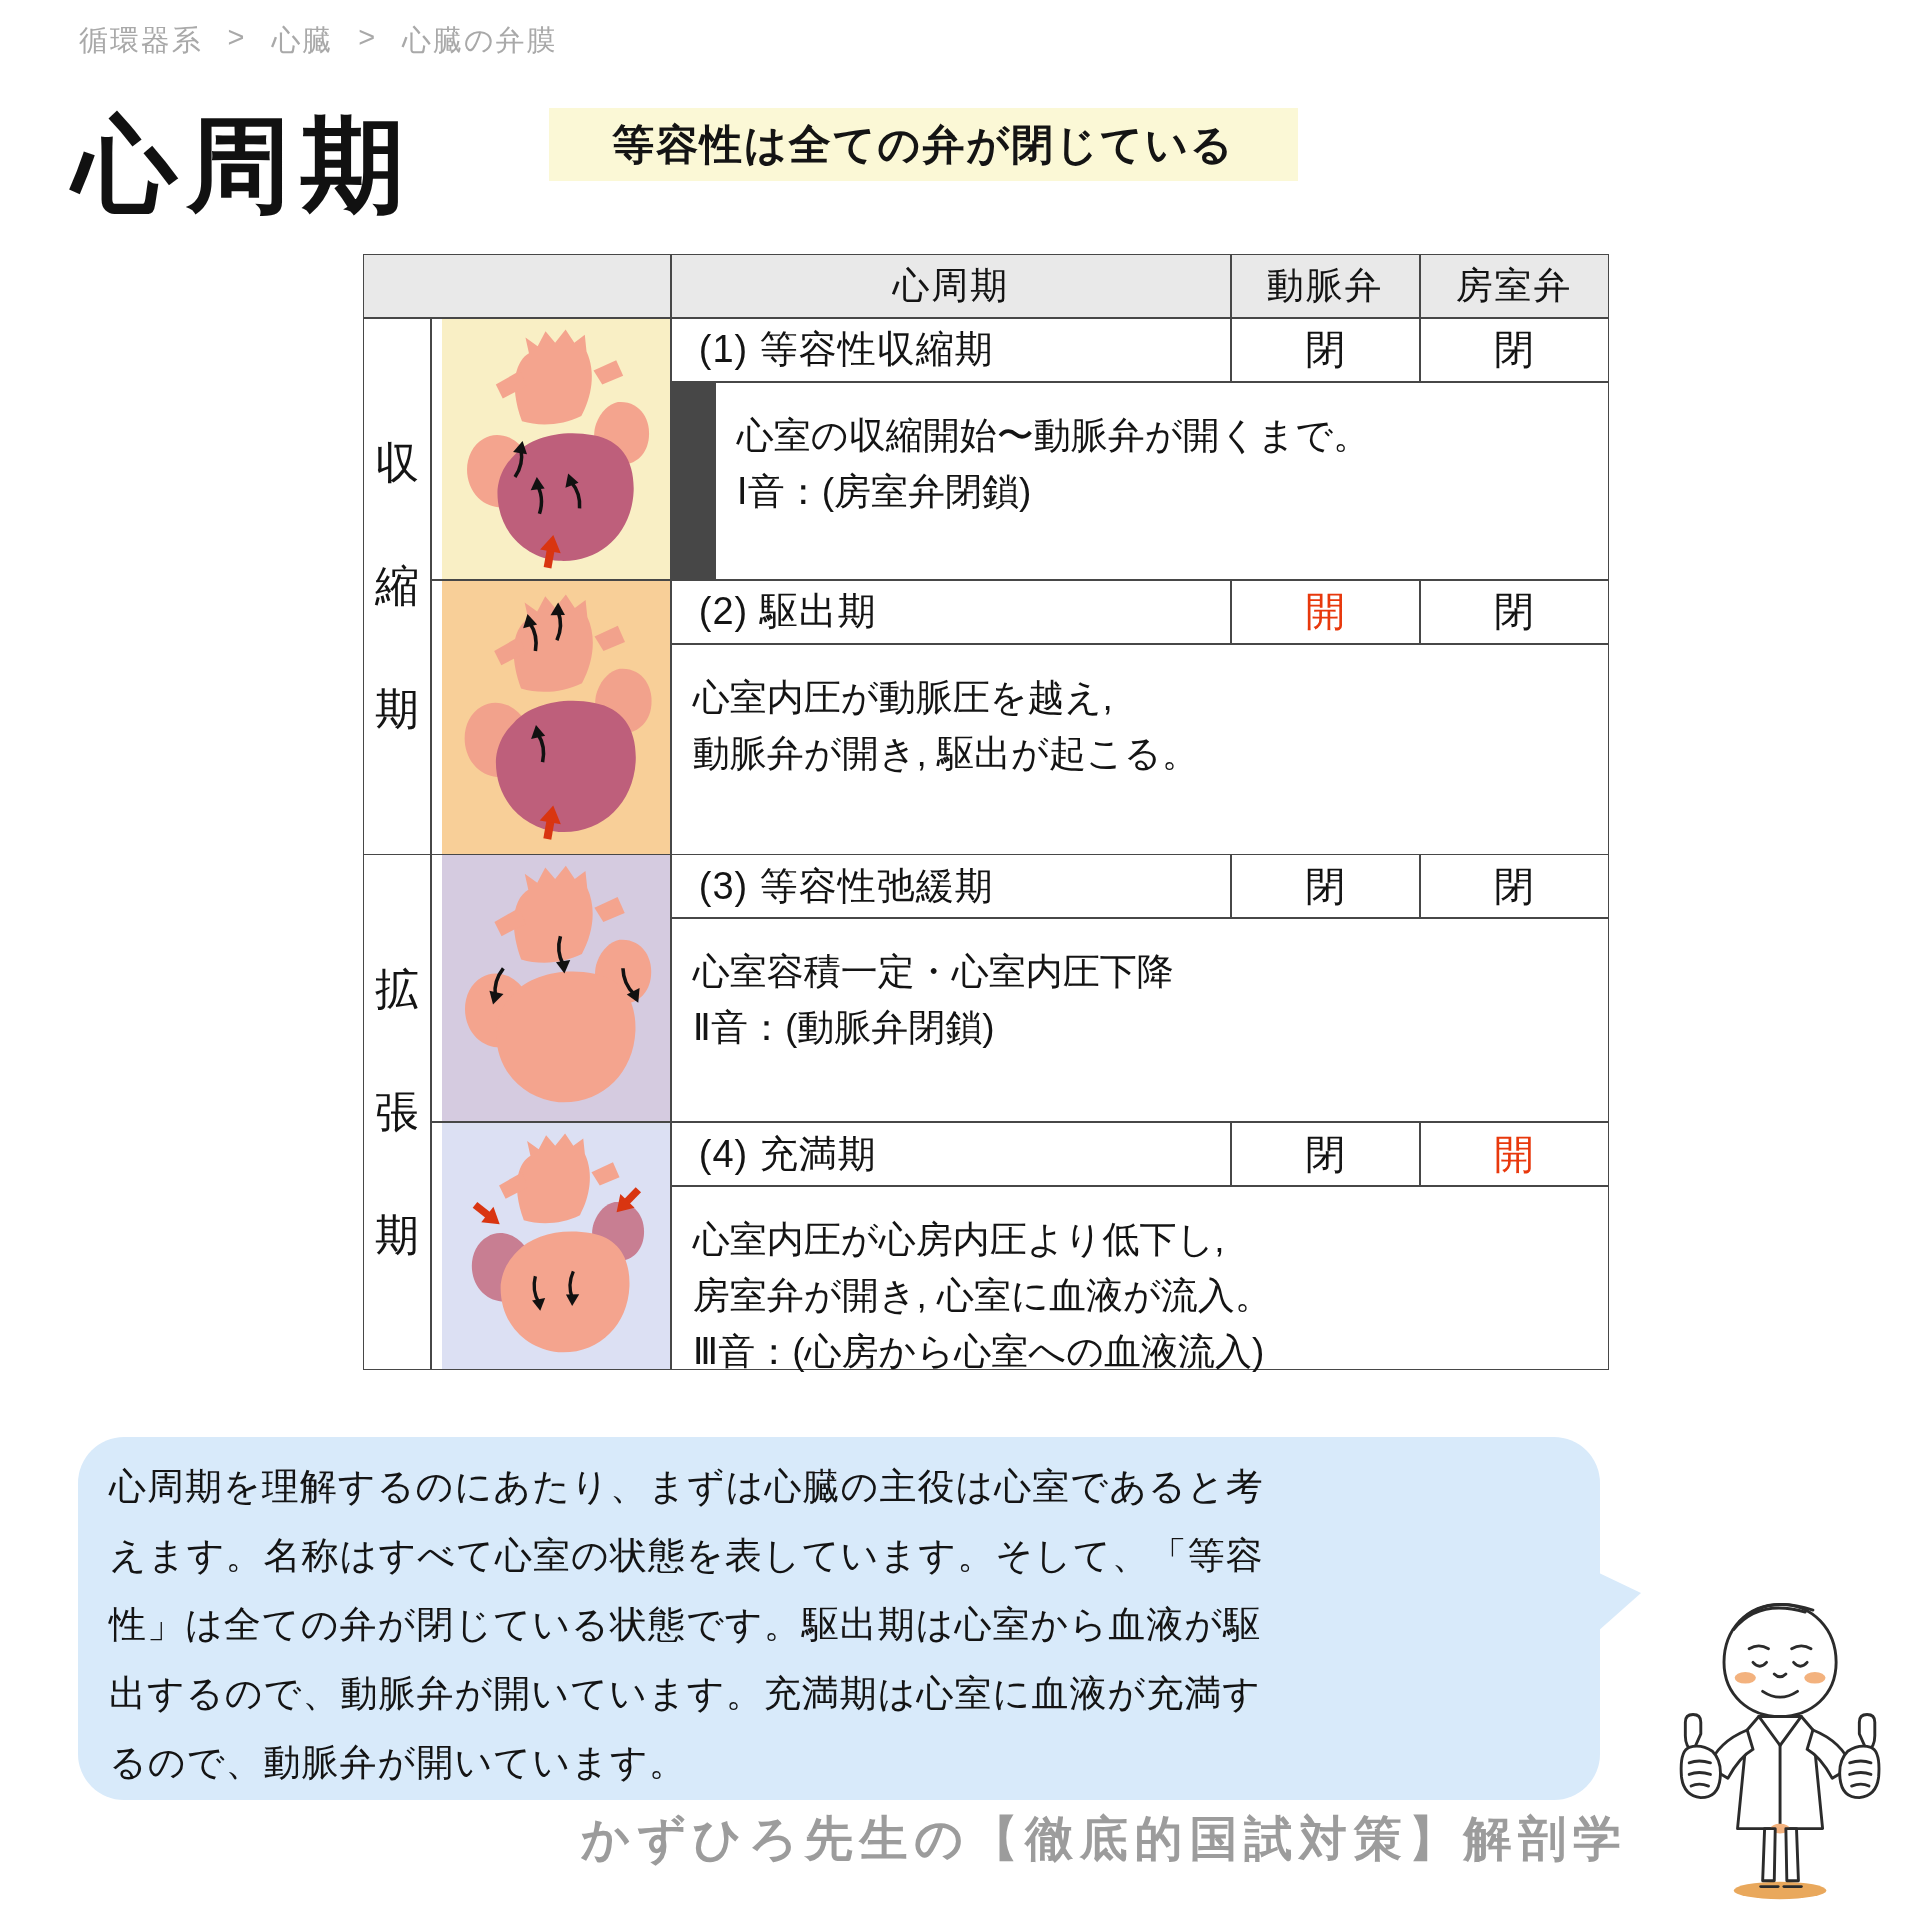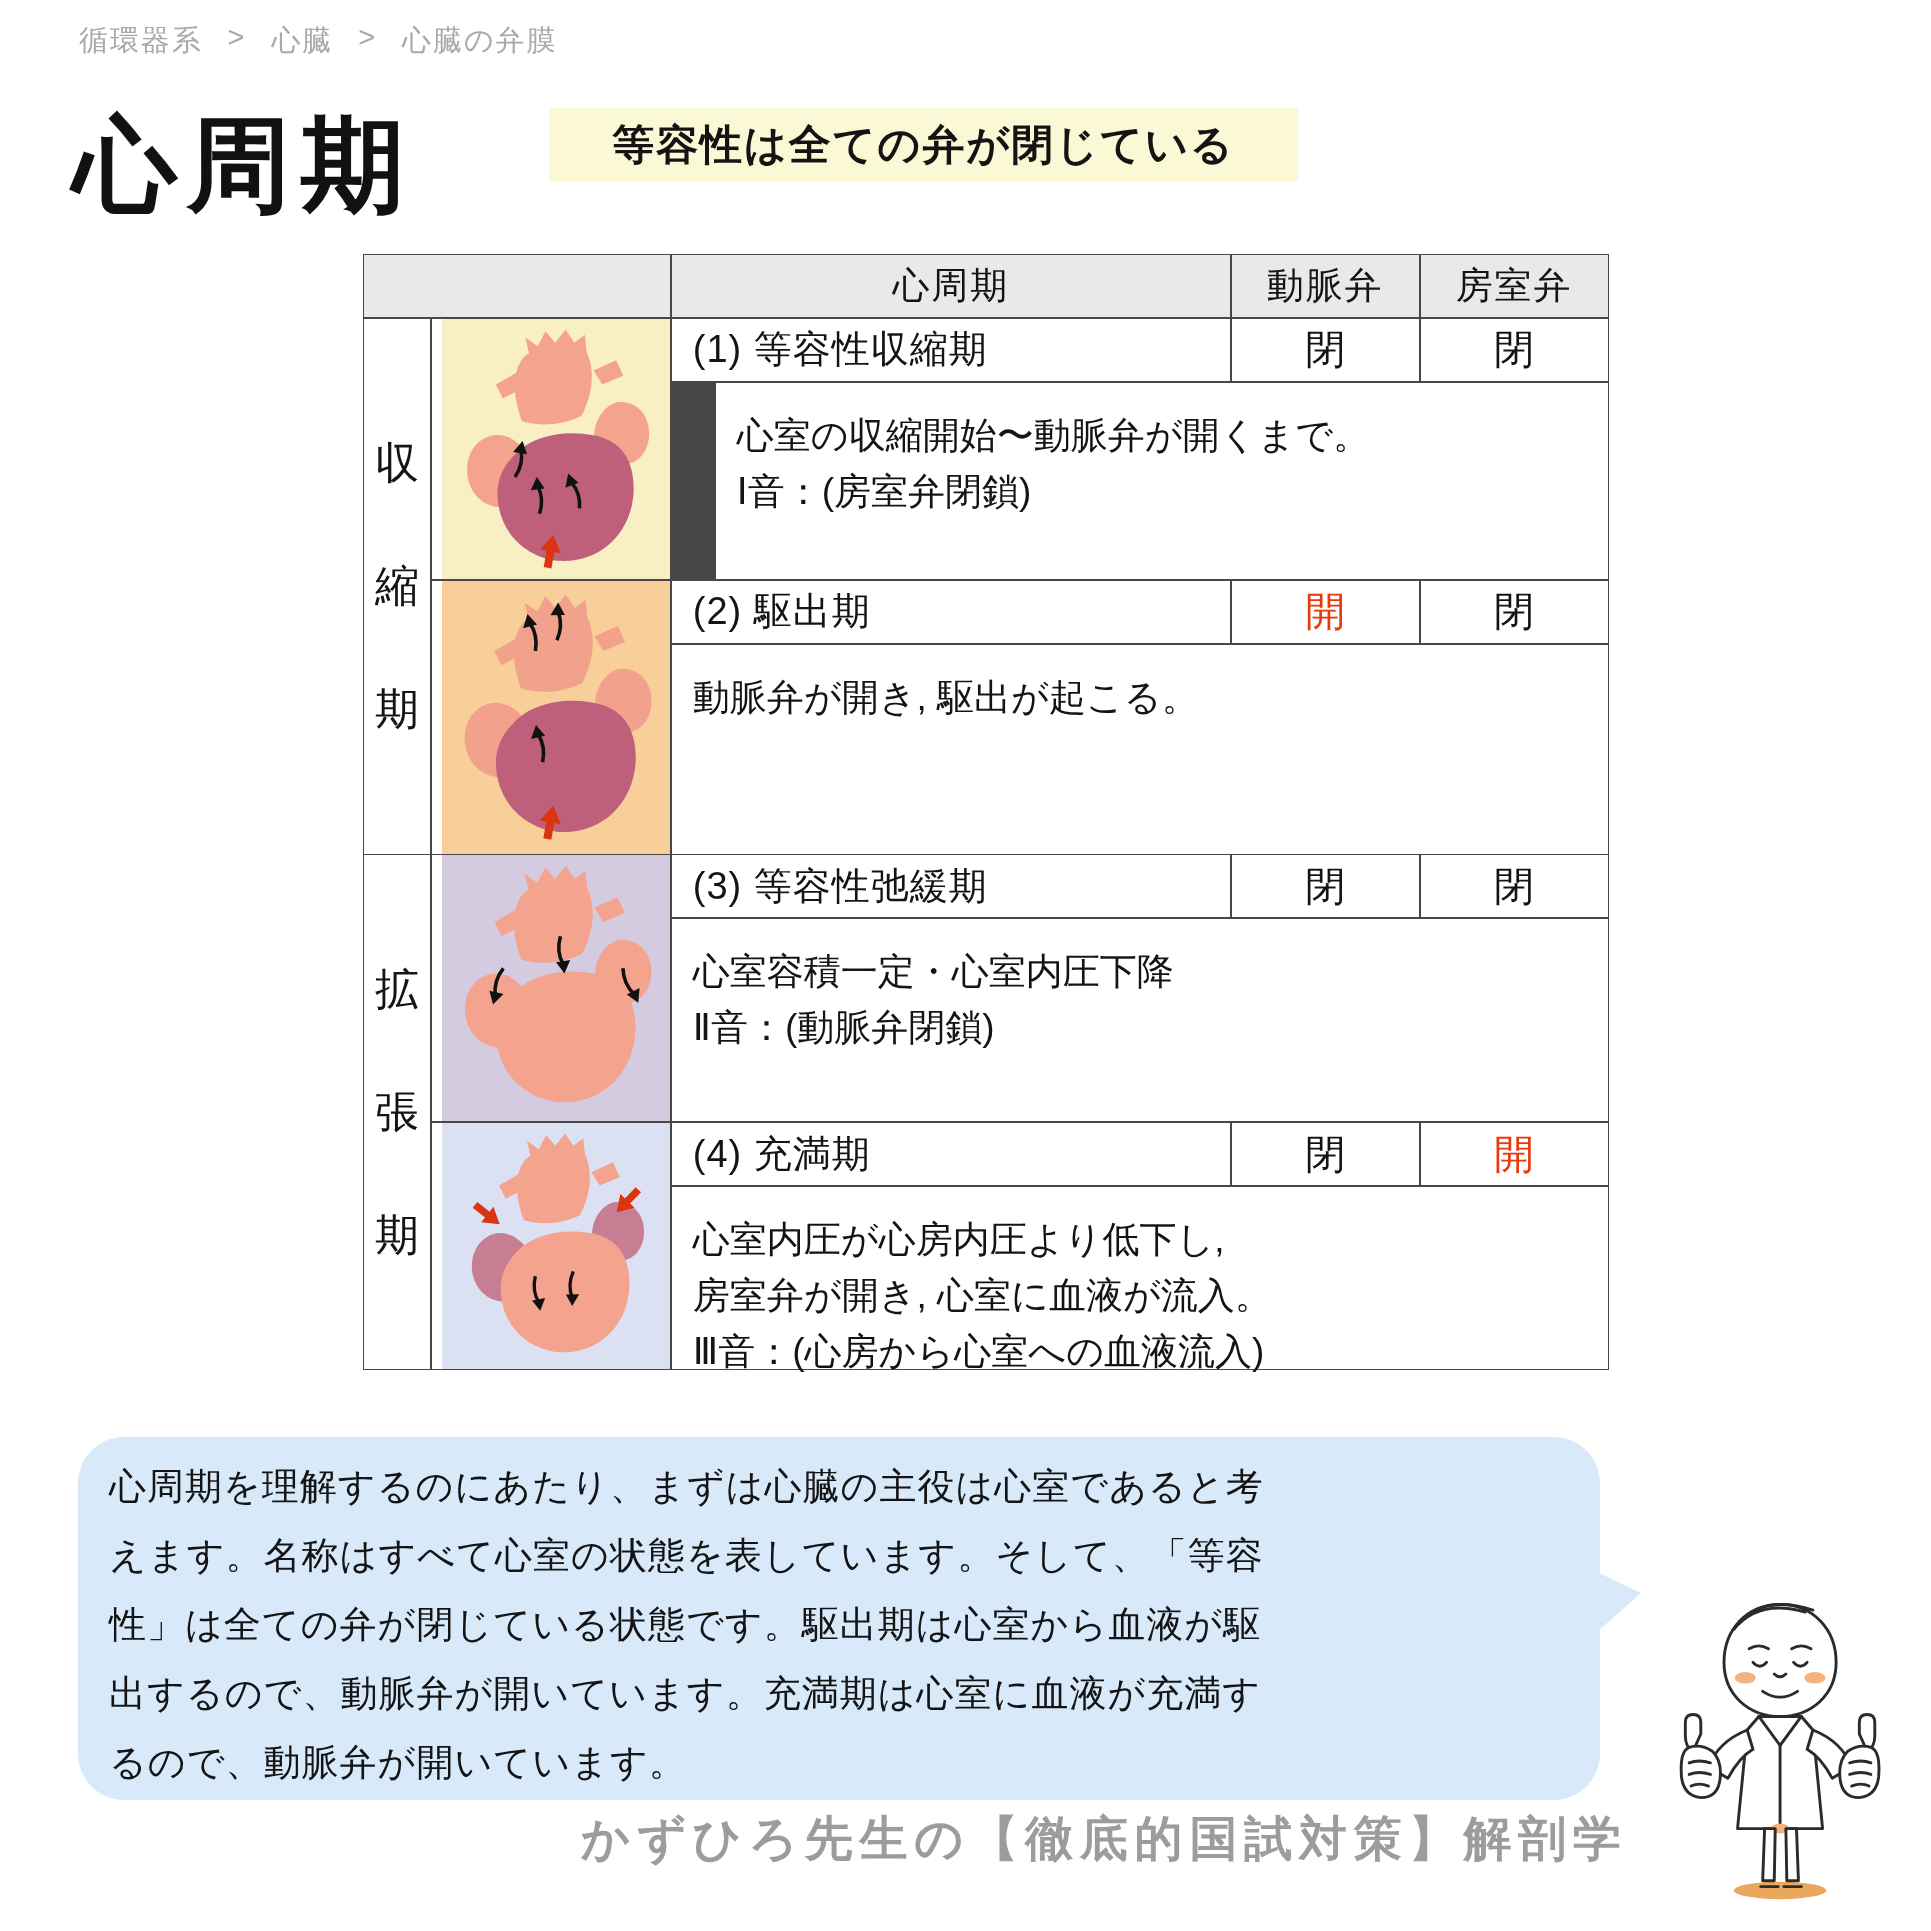--- a/index.html
+++ b/index.html
@@ -38,21 +38,21 @@
   .img1 { grid-column:2; grid-row:2/4; }
   .img2 { grid-column:2; grid-row:4/6; }
   .img3 { grid-column:2; grid-row:6/8; }
   .img4 { grid-column:2; grid-row:8/10; }
   .imgbg { width:100%; height:100%; display:flex; align-items:center; justify-content:center; }
   .img1 .imgbg { background:#f9efc5; }
   .img2 .imgbg { background:#f8cf98; }
   .img3 .imgbg { background:#d5cbe0; }
   .img4 .imgbg { background:#dce0f3; }
   .imgbg svg { width:224px; height:94%; }
-  .ttl { display:flex; align-items:center; padding-left:21px; font-size:38px; letter-spacing:1px; }
+  .ttl { display:flex; align-items:center; padding-left:27px; font-size:38px; letter-spacing:1px; }
   .t1 { grid-column:3; grid-row:2; } .t2 { grid-column:3; grid-row:4; }
   .t3 { grid-column:3; grid-row:6; } .t4 { grid-column:3; grid-row:8; }
   .valve { display:flex; align-items:center; justify-content:center; font-size:40px; }
   .valve[data-state="open"] { color:#e8380c; }
   .v1a{grid-column:4;grid-row:2;} .v1b{grid-column:5;grid-row:2;}
   .v2a{grid-column:4;grid-row:4;} .v2b{grid-column:5;grid-row:4;}
   .v3a{grid-column:4;grid-row:6;} .v3b{grid-column:5;grid-row:6;}
   .v4a{grid-column:4;grid-row:8;} .v4b{grid-column:5;grid-row:8;}
   .desc { grid-column:3/6; padding:25px 9.7px 0 21px; font-size:37px; }
   .desc div { line-height:56px; white-space:nowrap; }
@@ -192,20 +192,21 @@
   <div class="cell valve v1b" data-state="closed">閉</div>
   <div class="cell desc d1">
     <div>心室の収縮開始〜動脈弁が開くまで。</div>
     <div>Ⅰ音：(房室弁閉鎖)</div>
   </div>
 
   <div class="cell ttl t2">(2) 駆出期</div>
   <div class="cell valve v2a" data-state="open">開</div>
   <div class="cell valve v2b" data-state="closed">閉</div>
   <div class="cell desc d2">
+    <div>心室内圧が動脈圧を越え,</div>
     <div>動脈弁が開き, 駆出が起こる。</div>
   </div>
 
   <div class="cell ttl t3">(3) 等容性弛緩期</div>
   <div class="cell valve v3a" data-state="closed">閉</div>
   <div class="cell valve v3b" data-state="closed">閉</div>
   <div class="cell desc d3">
     <div>心室容積一定・心室内圧下降</div>
     <div>Ⅱ音：(動脈弁閉鎖)</div>
   </div>

